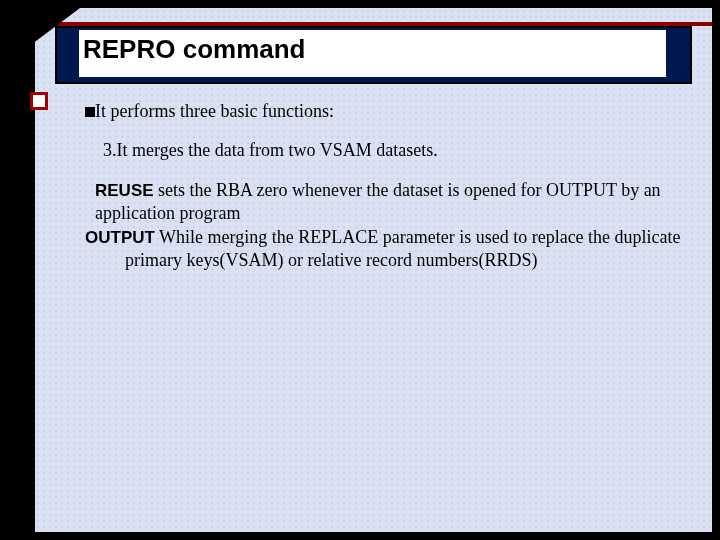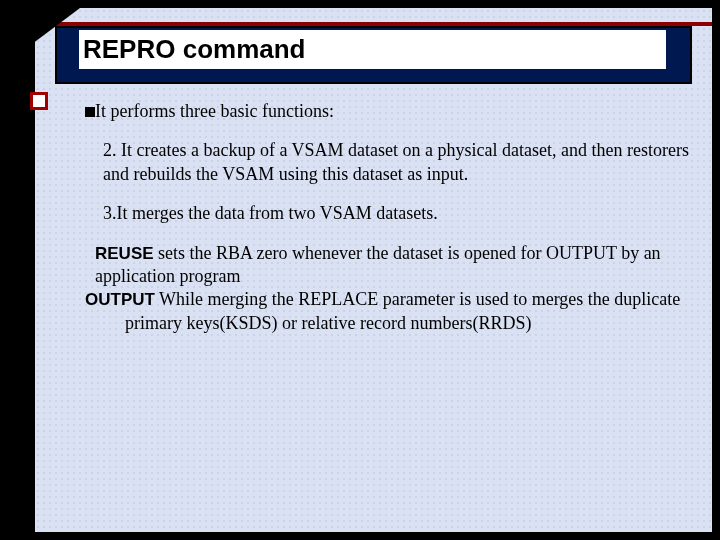--- a/index.html
+++ b/index.html
@@ -37,21 +37,21 @@
       border: 2px solid #000;
     }
     .title-text {
       position: absolute;
       top: 22px; left: 44px;
       font-family: Arial, Helvetica, sans-serif;
       font-weight: bold;
       font-size: 26px;
       color: #000;
       background: #fff;
-      padding: 4px 360px 4px 4px;
+      padding: 4px 360px 12px 4px;
       white-space: nowrap;
     }
     .red-square {
       position: absolute;
       top: 84px; left: -5px;
       width: 18px; height: 18px;
       background: #fff;
       border: 3px solid #a00000;
     }
     .content {
@@ -94,26 +94,25 @@
 
   <div class="content">
 
     <div class="bullet-row para">
       <div class="bullet-sq"></div>
       <div>
         <span>It performs three basic functions:</span><br>
       </div>
     </div>
 
-    <div class="para indent">2. It creates a backup of a VSAM dataset on a physical  dataset, and then restorers and rebuilds the VSAM using this dataset as input.</div>
 
     <div class="para indent">3.It merges the data from two VSAM datasets.</div>
 
     <div class="reuse-para">
       <span class="b">REUSE</span><span> sets the RBA zero whenever the dataset is opened for OUTPUT by an application program</span>
     </div>
 
     <div class="replace-para hang">
-      <span class="b">OUTPUT</span><span>   While merging the REPLACE parameter is used to merges the  duplicate primary keys(KSDS) or relative record numbers(RRDS)</span>
+      <span class="b">OUTPUT</span><span>   While merging the REPLACE parameter is used to replace the  duplicate primary keys(VSAM) or relative record numbers(RRDS)</span>
     </div>
 
   </div>
 </div>
 
 </body></html>

